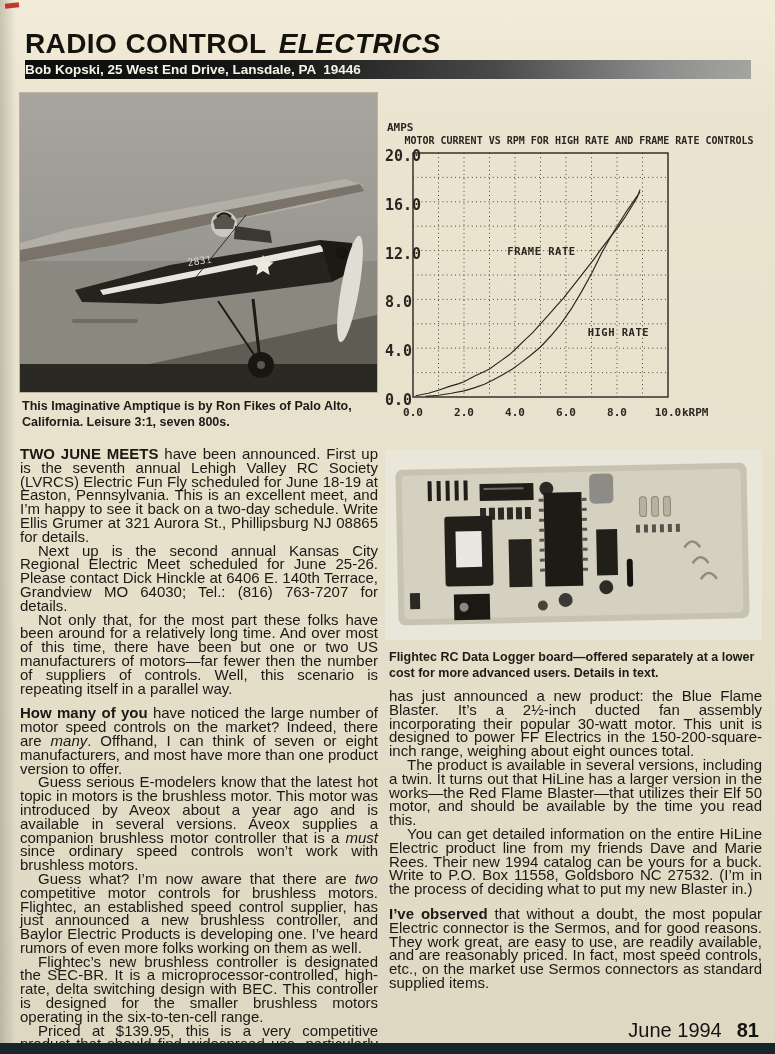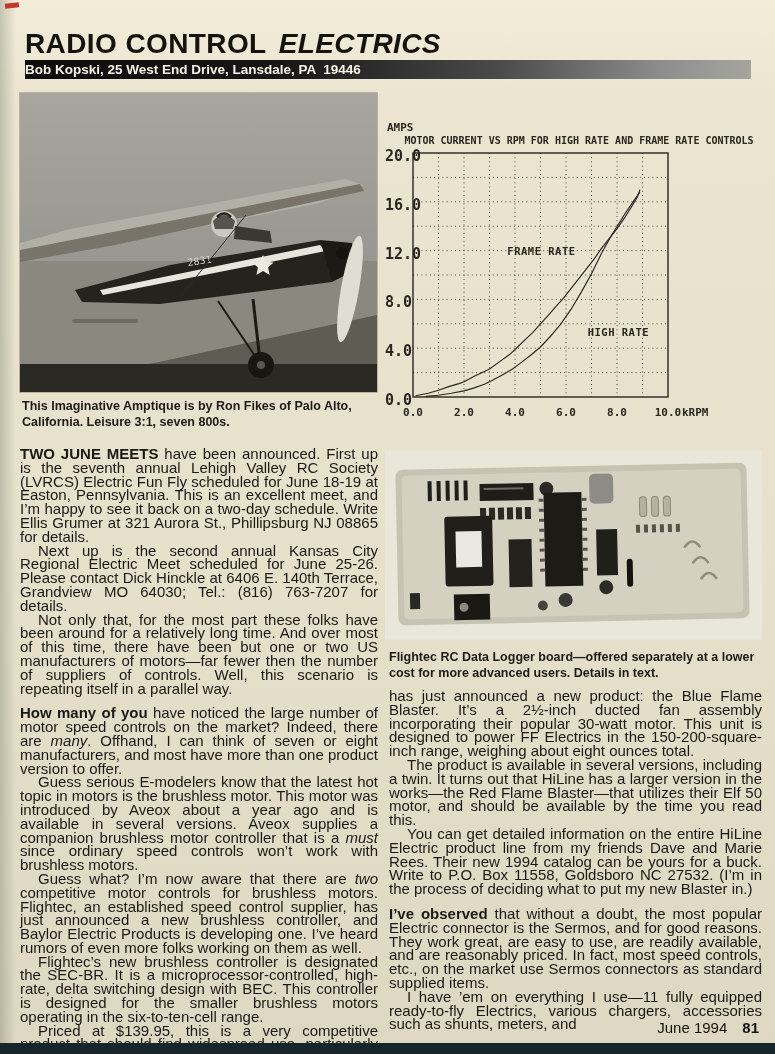--- a/index.html
+++ b/index.html
@@ -43,21 +43,21 @@
     color:#1a1914;text-align:justify;}
   .col-left{left:20px;top:447px;width:358px;}
   .col-right{left:389px;top:689px;width:373px;}
   p.para{margin:0;}
   p.para.ind{text-indent:18px;}
   p.para.gap{margin-top:11px;}
   .b{font-weight:bold;}
   .i{font-style:italic;}
 
   
-  .footer{position:absolute;right:16px;top:1019px;font-size:15px;color:#14130f;}
+  .footer{position:absolute;right:16px;top:1019px;font-size:20px;color:#14130f;}
   .footer .pg{font-weight:bold;margin-left:15px;}
 </style>
 </head>
 <body>
 
 <div class="edge-shadow-left"></div>
 <div class="red-scan-mark"></div>
 
 <div class="masthead">
   <span>RADIO CONTROL</span><span class="accent">ELECTRICS</span>
@@ -243,19 +243,18 @@
     <p class="para ind"><span>Guess what? I’m now aware that there are </span><span class="i">two</span><span> competitive motor controls for brushless motors. Flightec, an established speed control supplier, has just announced a new brushless controller, and Baylor Electric Products is developing one. I’ve heard rumors of even more folks working on them as well.</span></p>
     <p class="para ind"><span>Flightec’s new brushless controller is designated the SEC-BR. It is a microprocessor-controlled, high-rate, delta switching design with BEC. This controller is designed for the smaller brushless motors operating in the six-to-ten-cell range.</span></p>
     <p class="para ind"><span>Priced at $139.95, this is a very competitive product that should find widespread use, particularly in the increasingly popular nine-cell sailplane arena. You can get more information from Flightec at 21 Juniper Way, Hamilton NJ 08619.</span></p>
     <p class="para gap"><span class="b">HiLine,</span><span> a well-known supplier of small Electric power systems,</span></p>
   </div>
 <div class="col col-right">
     <p class="para"><span>has just announced a new product: the Blue Flame Blaster. It’s a 2½-inch ducted fan assembly incorporating their popular 30-watt motor. This unit is designed to power FF Electrics in the 150-200-square-inch range, weighing about eight ounces total.</span></p>
     <p class="para ind"><span>The product is available in several versions, including a twin. It turns out that HiLine has a larger version in the works—the Red Flame Blaster—that utilizes their Elf 50 motor, and should be available by the time you read this.</span></p>
     <p class="para ind"><span>You can get detailed information on the entire HiLine Electric product line from my friends Dave and Marie Rees. Their new 1994 catalog can be yours for a buck. Write to P.O. Box 11558, Goldsboro NC 27532. (I’m in the process of deciding what to put my new Blaster in.)</span></p>
     <p class="para gap"><span class="b">I’ve observed</span><span> that without a doubt, the most popular Electric connector is the Sermos, and for good reasons. They work great, are easy to use, are readily available, and are reasonably priced. In fact, most speed controls, etc., on the market use Sermos connectors as standard supplied items.</span></p>
-    <p class="para ind"><span>I have ’em on everything I use—11 fully equipped ready-to-fly Electrics, various chargers, accessories such as shunts, meters, and</span></p>
   </div>
 
 <div class="footer">
   <span>June 1994</span><span class="pg">81</span>
 </div>
 <div class="bottom-bar"></div>
 
 </body></html>

